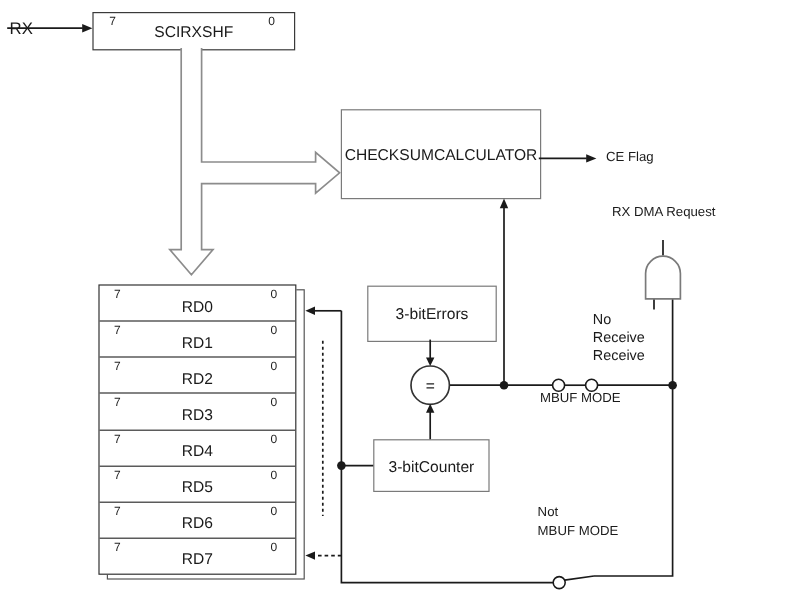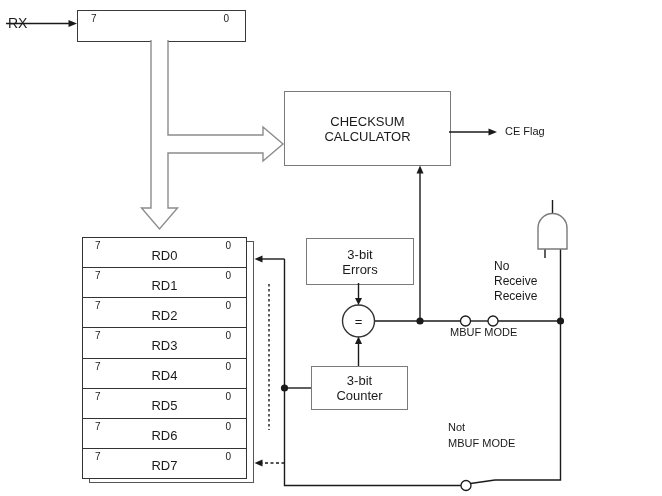--- a/index.html
+++ b/index.html
@@ -3,21 +3,21 @@
 <meta charset="utf-8">
 <style>
   html,body{margin:0;padding:0;background:#fff;}
   .stage{
     position:relative;width:662px;height:496px;background:#ffffff;overflow:hidden;
     font-family:"Liberation Sans","DejaVu Sans",sans-serif;color:#1a1a1a;
   }
   .abs{position:absolute;}
   .box{
     position:absolute;background:#fff;border:1.3px solid #7a7a7a;
-    display:flex;flex-direction:column;align-items:center;justify-content:center;
+    display:flex;align-items:center;justify-content:center;
     font-size:13px;line-height:15px;text-align:center;z-index:1;
   }
   .shadow-rect{
     position:absolute;left:89px;top:241px;width:163px;height:240px;
     border:1.3px solid #555;background:#fff;z-index:0;
   }
   .stack{
     position:absolute;left:82px;top:237px;width:163px;height:240px;
     border:1.3px solid #333;background:#fff;z-index:1;
     display:flex;flex-direction:column;
@@ -49,20 +49,21 @@
 </style>
 </head>
 <body>
 
 <div class="stage">
 
   <div class="shadow-rect"></div>
 
   <div class="sr-box">
     <span class="bit hi abs" style="left:13px;top:2px;font-size:10px;">7</span>
+    <span class="sr-name">SCIRXSHF</span>
     <span class="bit lo abs" style="right:16px;top:2px;font-size:10px;">0</span>
   </div>
 
   <div class="box" style="left:284px;top:91px;width:165px;height:73px;">
     <div>CHECKSUM</div>
     <div>CALCULATOR</div>
   </div>
 
   <div class="box" style="left:306px;top:238px;width:106px;height:45px;">
     <div>3-bit</div>
@@ -183,20 +184,21 @@
       <polygon points="358.5,336.5 355,344 362,344"></polygon>
       <polygon points="254.5,259 262.5,255.5 262.5,262.5"></polygon>
       <polygon points="254.5,463 262.5,459.5 262.5,466.5"></polygon>
     </g>
   </svg>
 
   <div class="label lbl-rx">RX</div>
   <div class="label lbl-ce">CE Flag</div>
 
   <div class="label lbl-rxdma">
+    <div>RX DMA Request</div>
   </div>
 
   <div class="label lbl-noerr">
     <div>No</div>
     <div>Receive</div>
     <div>Receive</div>
   </div>
 
   <div class="label lbl-mbuf">MBUF MODE</div>
 

